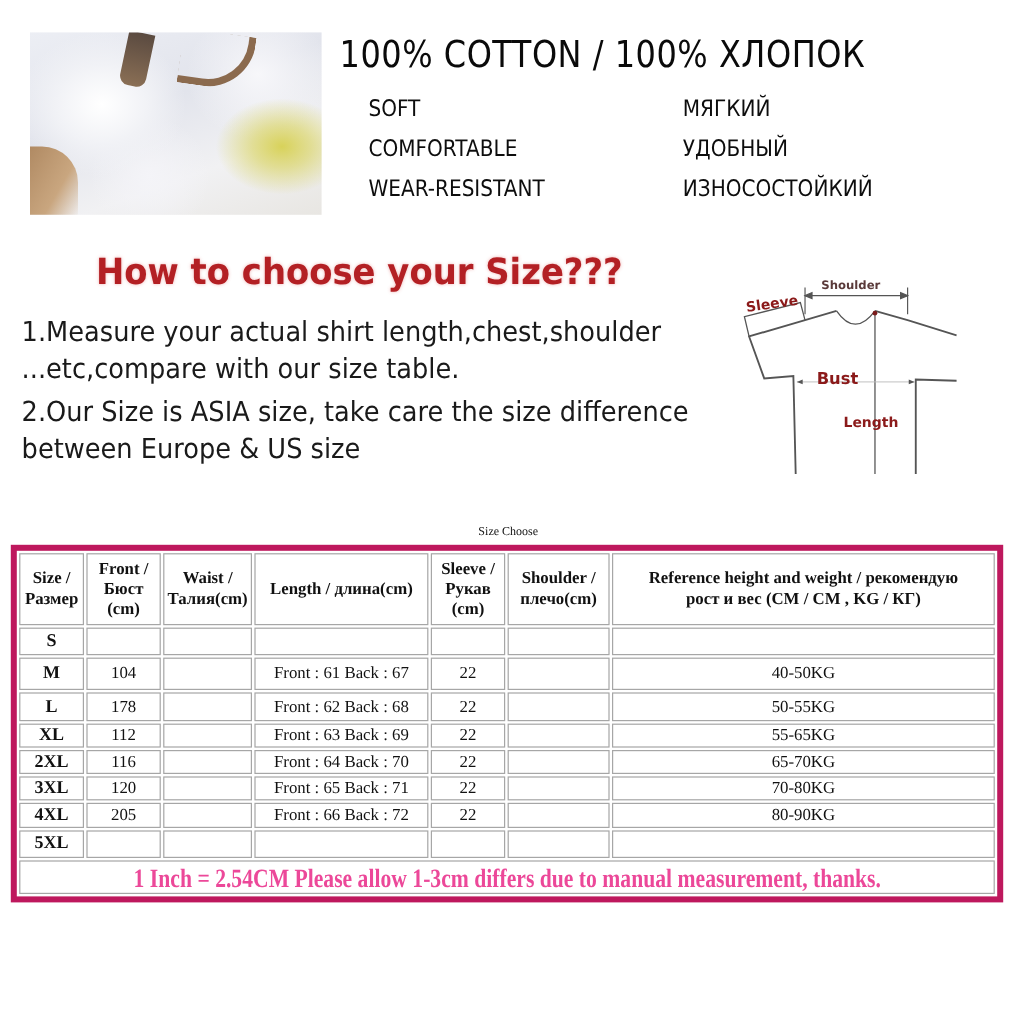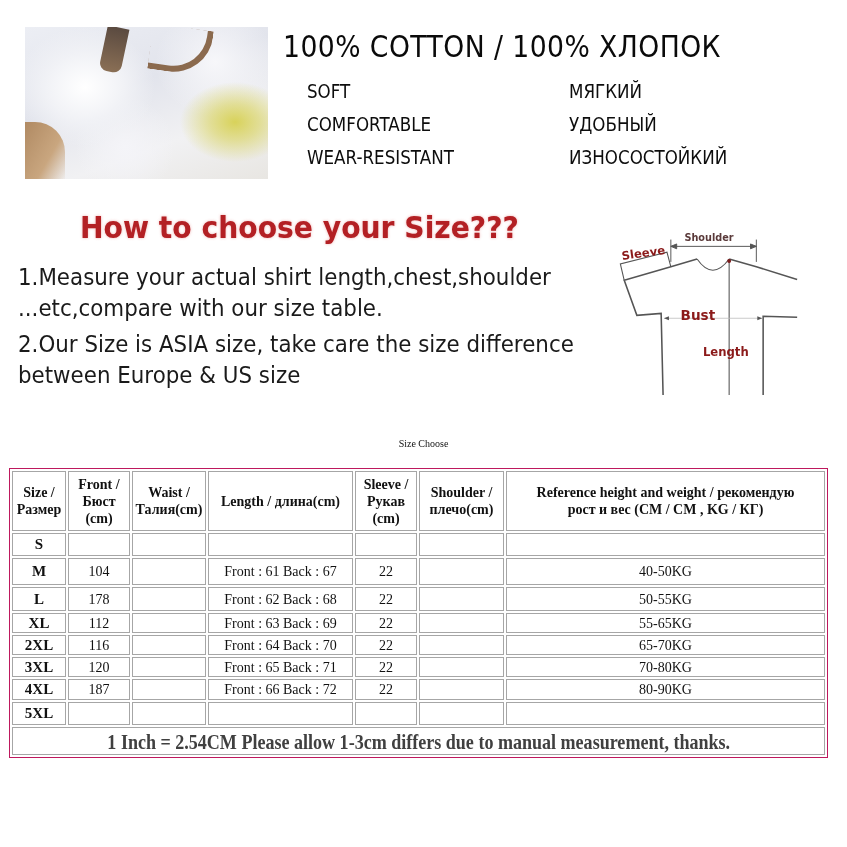--- a/index.html
+++ b/index.html
@@ -25,33 +25,33 @@
 
   
   .howto-title { position:absolute; left:80px; top:210px; font-size:30px; font-weight:bold; color:#b32024; white-space:nowrap; font-family:"DejaVu Sans", sans-serif; text-shadow: 0 0 3px rgba(220,80,80,0.45); transform: scaleX(0.94); transform-origin:left top; }
   .instr { position:absolute; left:18px; font-size:23px; color:#1a1a1a; white-space:nowrap; font-family:"DejaVu Sans", sans-serif; transform: scaleX(0.93); transform-origin:left top; }
 
   .tshirt { position:absolute; left:600px; top:225px; width:200px; height:170px; }
 
   
   .caption { position:absolute; left:0; width:847px; top:438px; text-align:center; font-family:"Liberation Serif", serif; font-size:10px; color:#111; }
   table.size-table {
-    position:absolute; left:9px; top:468px; width:679px;
+    position:absolute; left:9px; top:454px; width:679px;
     border-collapse: separate; border-spacing: 2px;
-    border: 1px solid #be185d;
+    border: 5px solid #be185d;
     font-family:"Liberation Serif", serif; font-size:14px; color:#111;
     table-layout: fixed;
   }
   table.size-table td {
     border: 1px solid #a6a6a6; text-align:center; vertical-align:middle; padding:0 2px; line-height:17px;
   }
   table.size-table .hdr td { font-weight:bold; height:58px; font-size:14px; }
   table.size-table td.size-cell { font-weight:bold; font-size:15px; }
   table.size-table td.note {
-    color:#404040; font-weight:bold; font-size:22px; height:26px; letter-spacing:0; 
+    color:#ec4899; font-weight:bold; font-size:22px; height:26px; letter-spacing:0; 
   }
   .note span { display:inline-block; transform: scaleX(0.82); transform-origin:center; white-space:nowrap; }
 </style>
 </head>
 <body>
 
 <div class="cotton-photo">
   <div class="stem1"></div>
   <div class="stem2"></div>
   <div class="stem3"></div>
@@ -183,21 +183,21 @@
     <td class="size-cell">3XL</td>
     <td>120</td>
     <td></td>
     <td>Front : 65 Back : 71</td>
     <td>22</td>
     <td></td>
     <td>70-80KG</td>
   </tr>
   <tr style="height:21px">
     <td class="size-cell">4XL</td>
-    <td>187</td>
+    <td>205</td>
     <td></td>
     <td>Front : 66 Back : 72</td>
     <td>22</td>
     <td></td>
     <td>80-90KG</td>
   </tr>
   <tr style="height:23px">
     <td class="size-cell">5XL</td>
     <td></td>
     <td></td>

